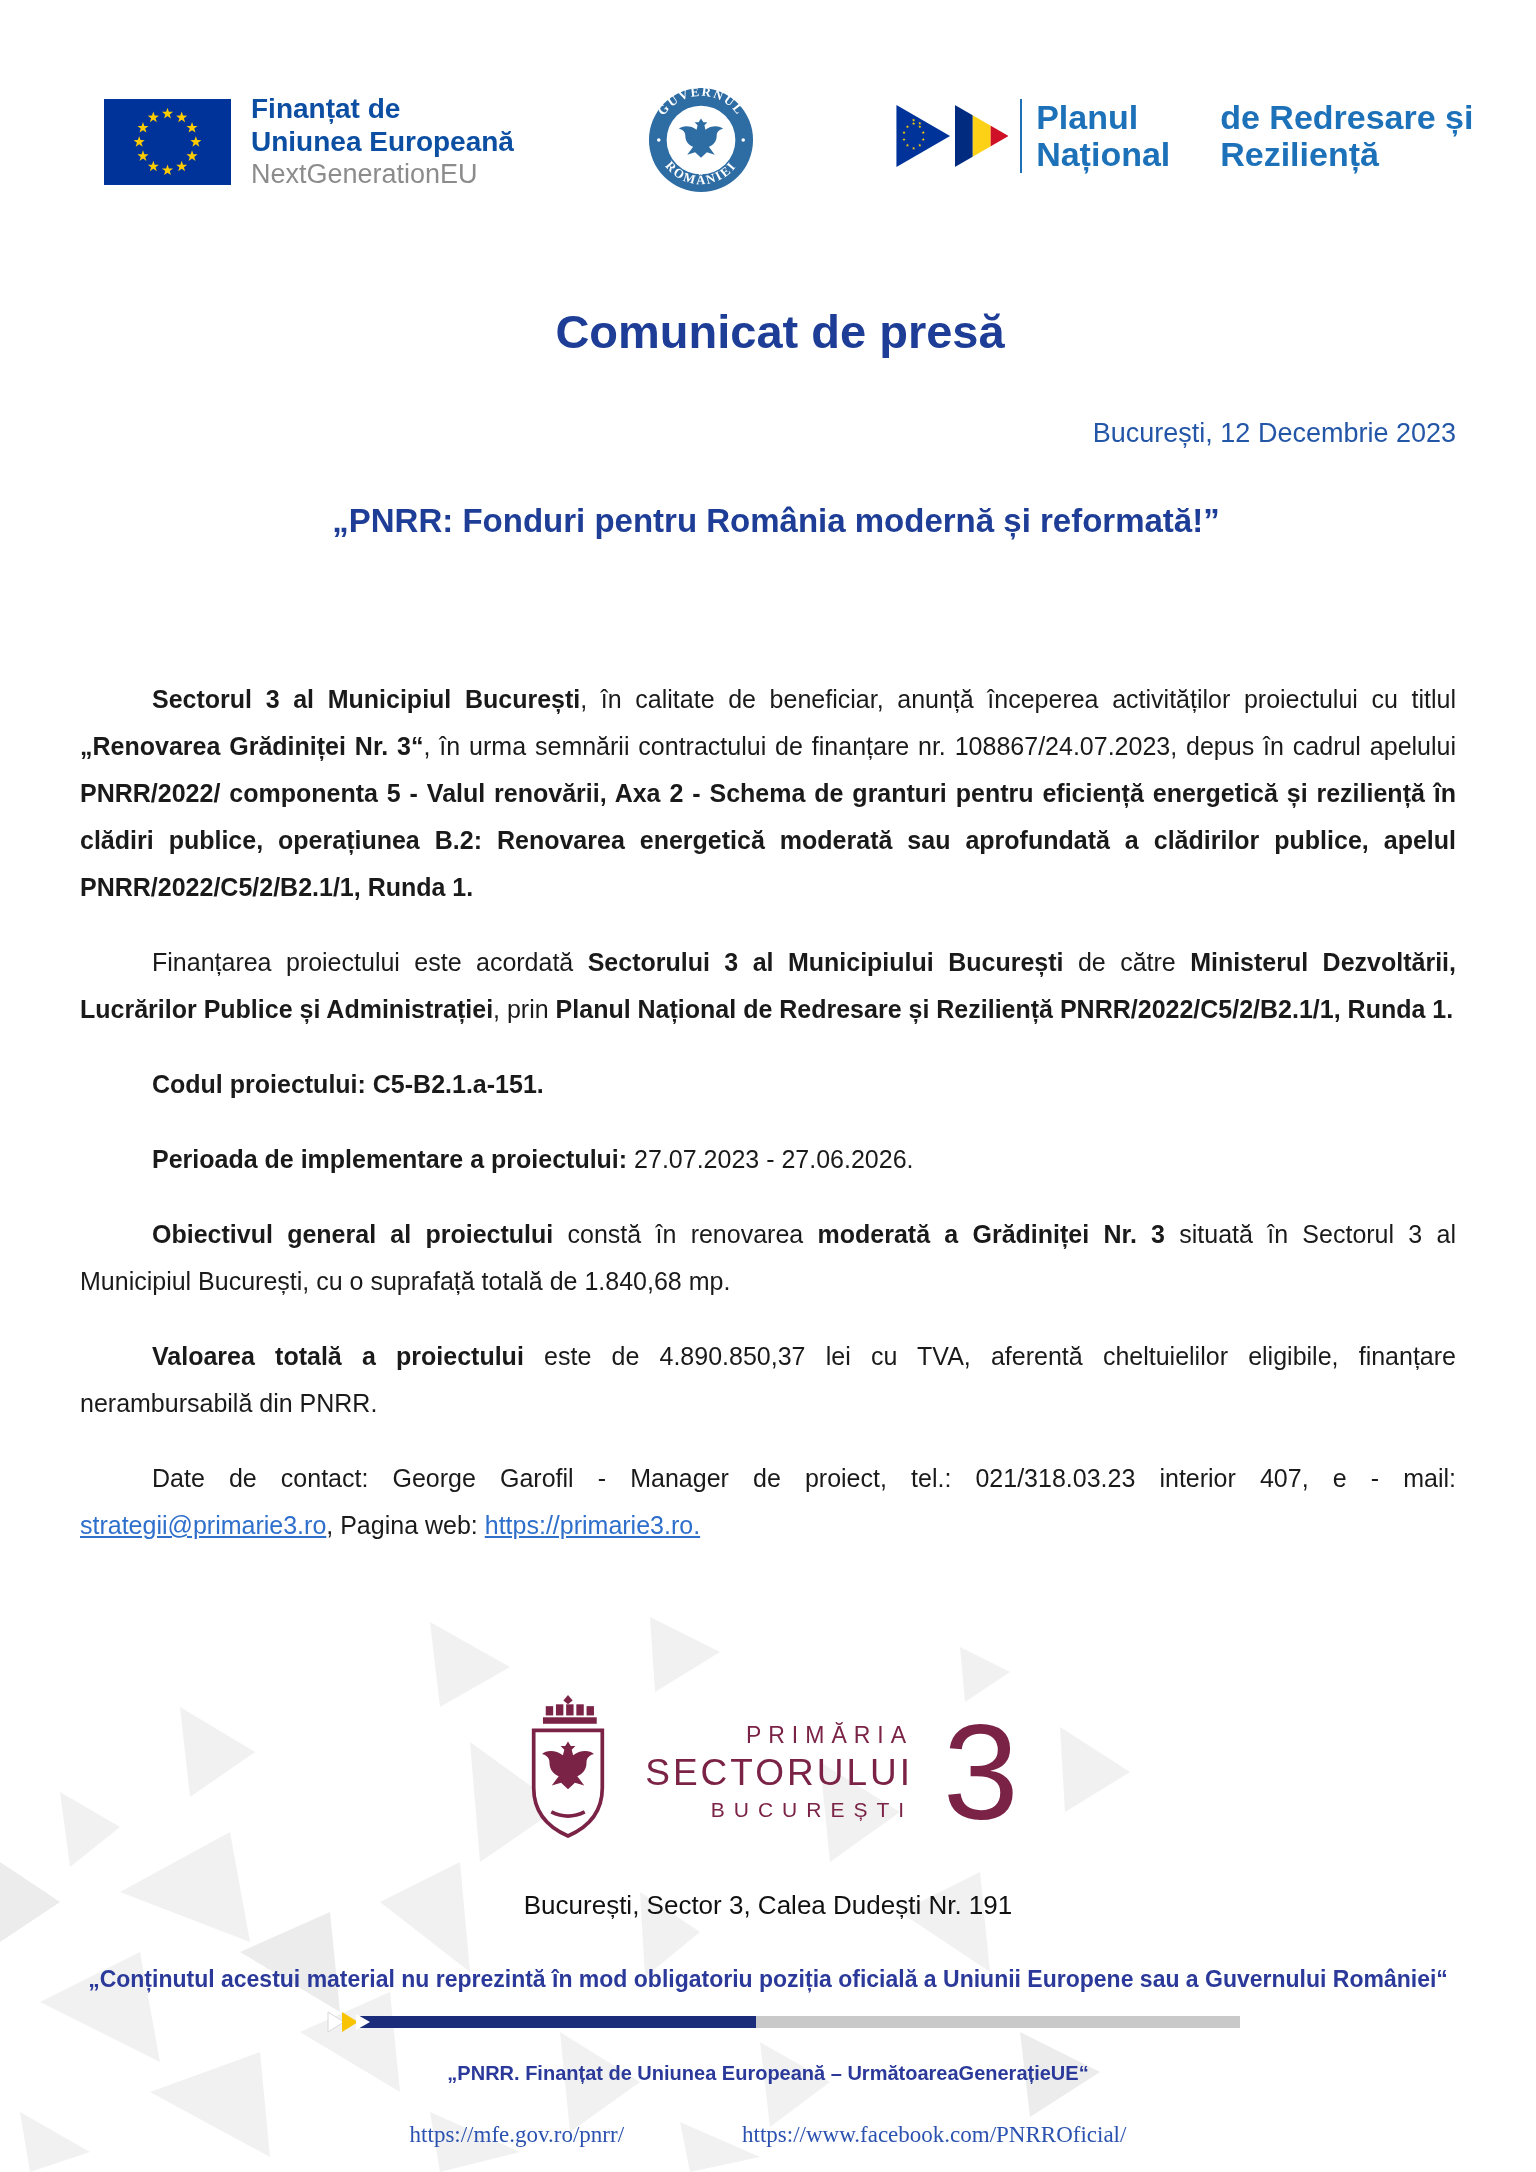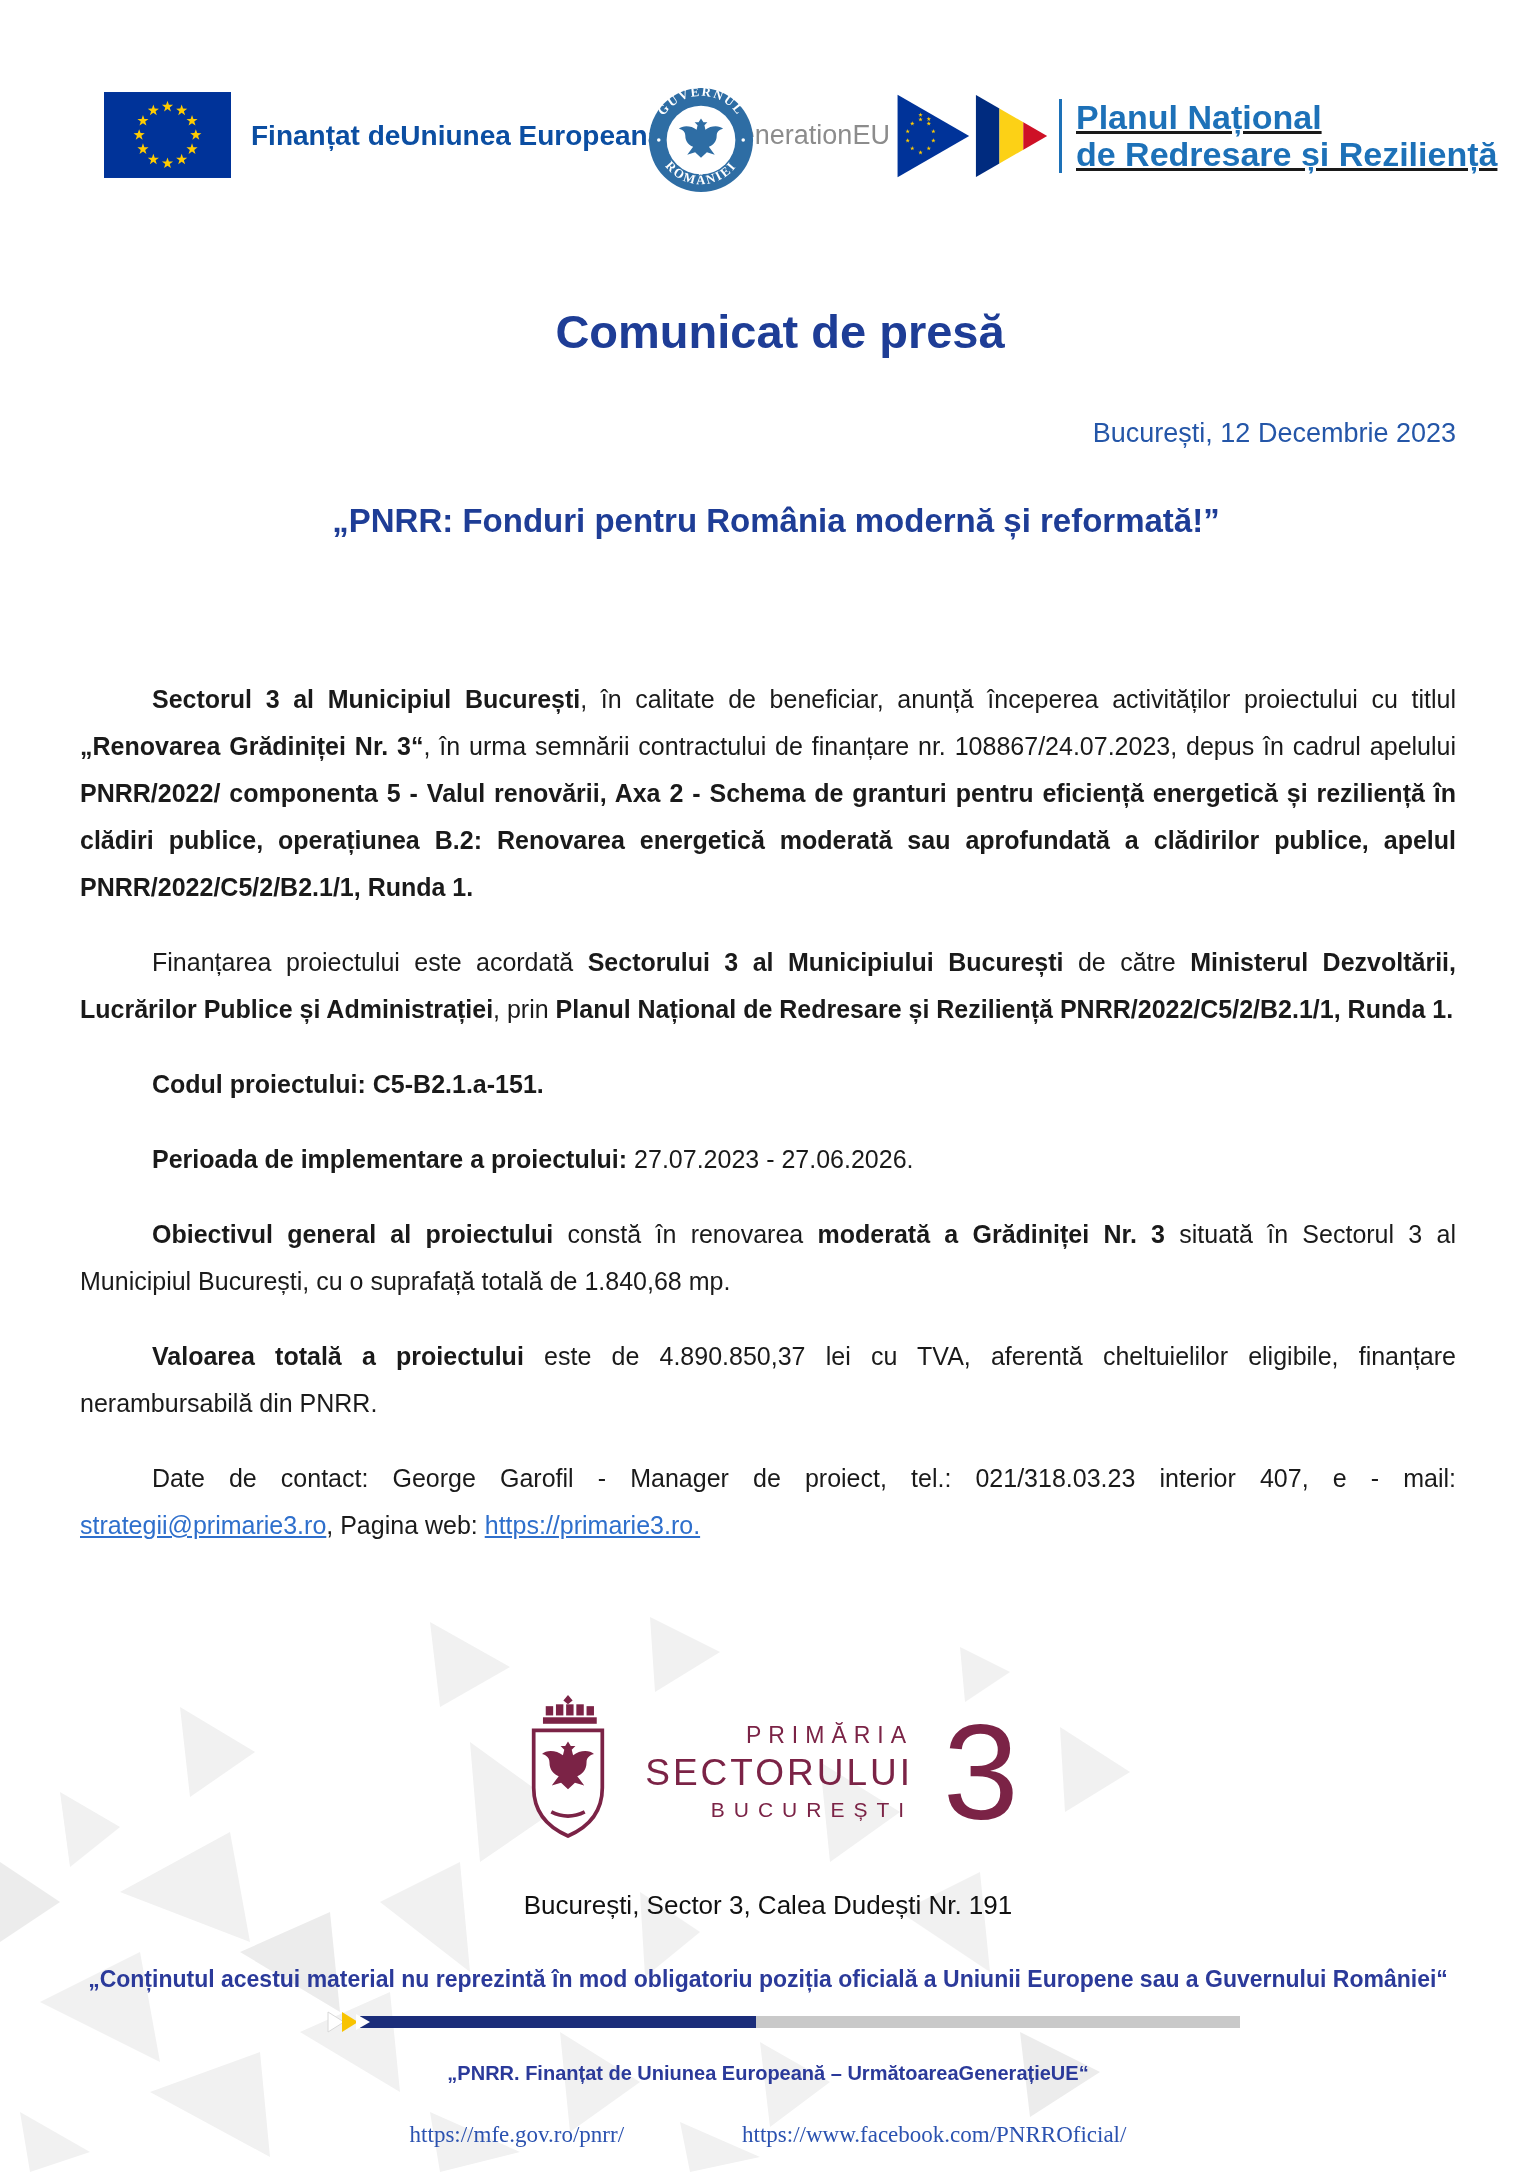--- a/index.html
+++ b/index.html
@@ -3,27 +3,27 @@
 <meta charset="utf-8">
 <style>
   html,body{margin:0;padding:0;background:#e8e8e8;}
   .page{
     position:relative;width:1536px;height:2172px;margin:0 auto;background:#fff;
     font-family:"Liberation Sans",sans-serif;color:#1a1a1a;overflow:hidden;
   }
   
   .header{position:absolute;top:86px;left:0;width:1536px;height:130px;}
   .eu-logo{position:absolute;left:104px;top:6px;display:flex;align-items:center;gap:20px;}
-  .eu-text{display:flex;flex-direction:row;justify-content:center;}
+  .eu-text{display:flex;flex-direction:column;justify-content:center;}
   .eu-text .l1,.eu-text .l2{font-weight:bold;color:#0b4ea2;font-size:28px;line-height:33px;}
   .eu-text .l3{color:#8c8c8c;font-size:27px;line-height:33px;}
   .gov-seal{position:absolute;left:647px;top:0px;}
   .pnrr-logo{position:absolute;left:893px;top:4px;display:flex;align-items:center;}
   .pnrr-divider{width:3px;height:74px;background:#1d71b8;margin:0 14px 0 10px;}
-  .pnrr-text{display:flex;flex-direction:column;text-decoration:underline;}
+  .pnrr-text{display:flex;flex-direction:row;}
   .pnrr-text div{font-weight:bold;color:#1d71b8;font-size:34px;line-height:37px;}
   
   .doc-title{position:absolute;top:292px;left:0;width:1536px;text-align:center;
     font-size:47px;font-weight:bold;color:#1e3d96;margin:12px;}
   .doc-date{position:absolute;top:418px;right:80px;font-size:27px;color:#2456a8;}
   .doc-subtitle{position:absolute;top:494px;left:0;width:1536px;text-align:center;
     font-size:33px;font-weight:bold;color:#1e3d96;margin:8px;}
   
   .body-copy{position:absolute;top:676px;left:80px;width:1376px;}
   .body-copy p{margin:0 0 28px 0;font-size:25px;line-height:47px;text-align:justify;

